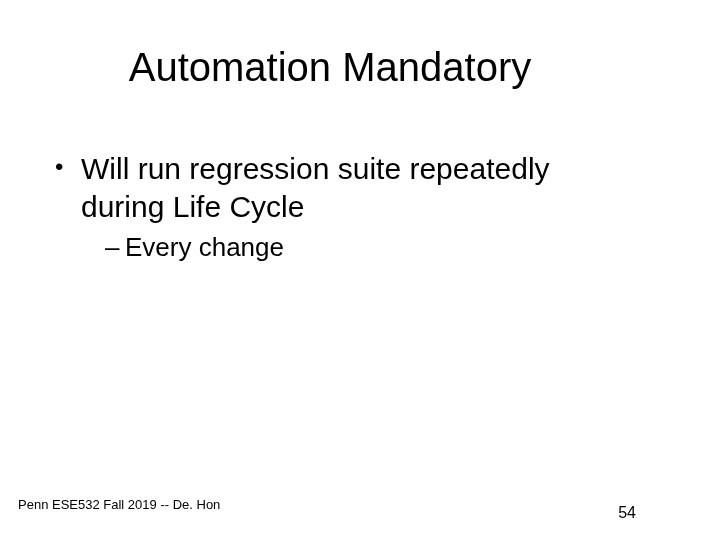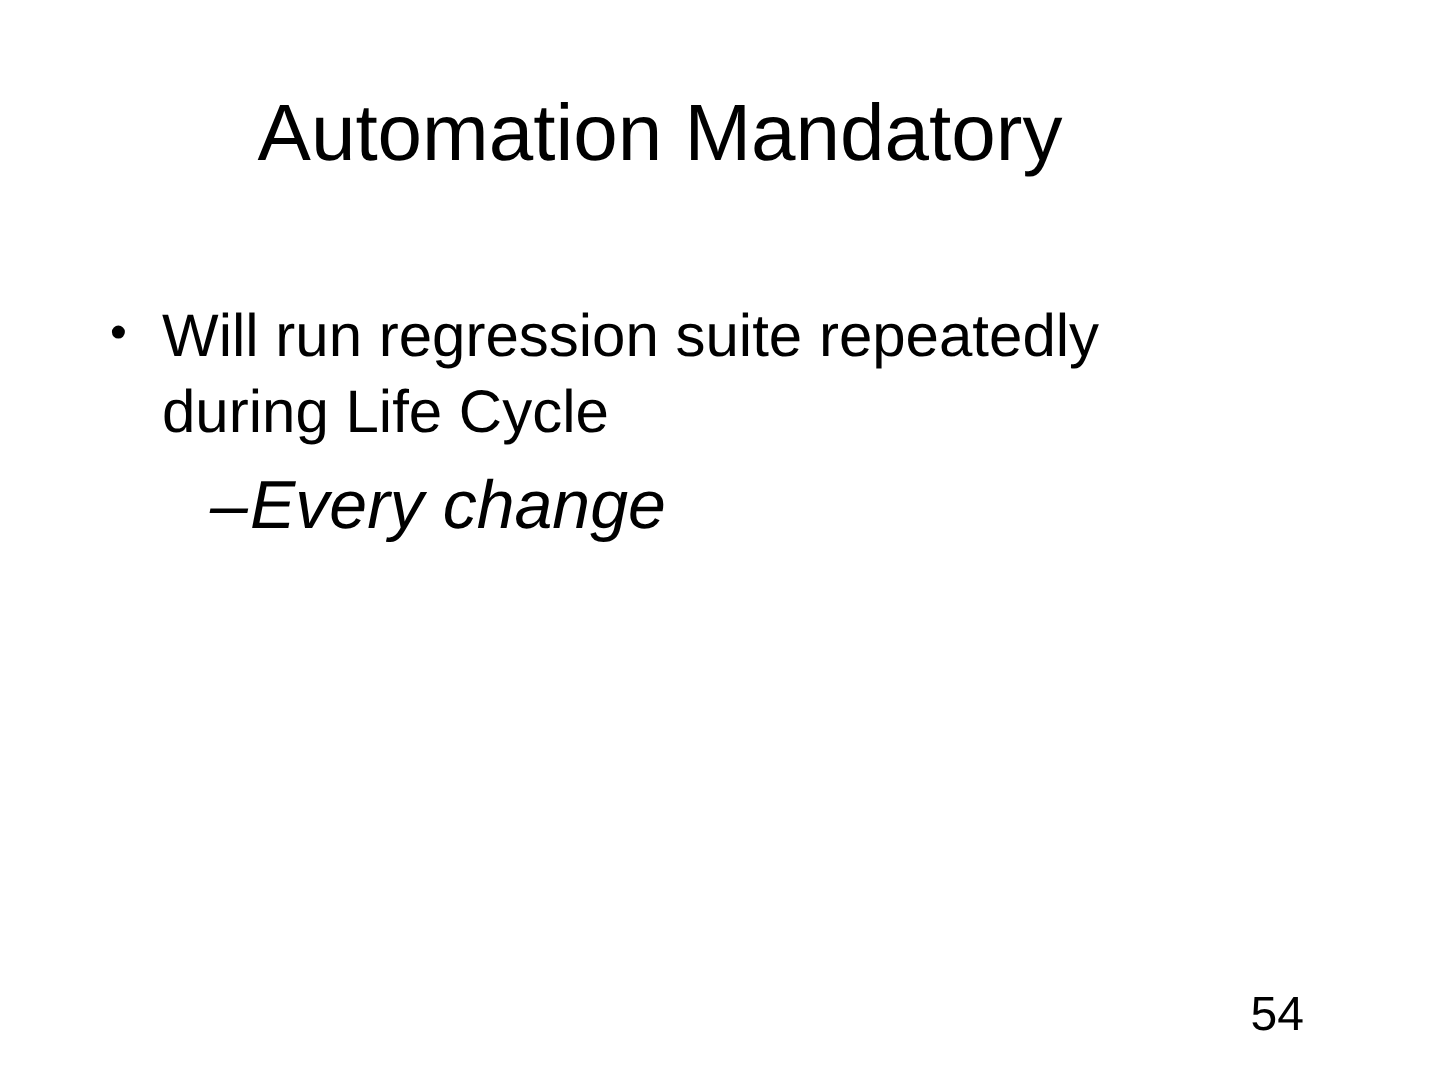--- a/index.html
+++ b/index.html
@@ -53,44 +53,43 @@
     top: 0;
     font-size: 24px;
     line-height: 1.4;
   }
   ul.level2 {
     list-style: none;
     margin: 6px 0 0 0;
     padding: 0 0 0 24px;
   }
   ul.level2 > li {
-    font-size: 34px;
+    font-size: 26px;
     line-height: 1.3;
     margin-bottom: 2px;
     padding-left: 20px;
     position: relative;
-    font-style: italic;
   }
   ul.level2 > li::before {
     content: "–";
     position: absolute;
     left: 0;
     top: 0;
   }
   .footer-left {
     position: absolute;
     left: 18px;
     bottom: 28px;
     font-size: 13px;
   }
   .footer-right {
     position: absolute;
-    right: 8px;
+    right: 24px;
     bottom: 18px;
-    font-size: 24px;
+    font-size: 16px;
   }
 </style>
 </head>
 <body>
 
 <div class="slide">
 
   <div class="title">Automation Mandatory</div>
 
   <div class="body">
@@ -99,15 +98,16 @@
         <span>Will run regression suite repeatedly during Life Cycle</span>
         <ul class="level2">
           <li>
             <span>Every change</span>
           </li>
         </ul>
       </li>
     </ul>
   </div>
 
+  <div class="footer-left">Penn ESE532 Fall 2019 -- De. Hon</div>
   <div class="footer-right">54</div>
 
 </div>
 
 </body></html>

